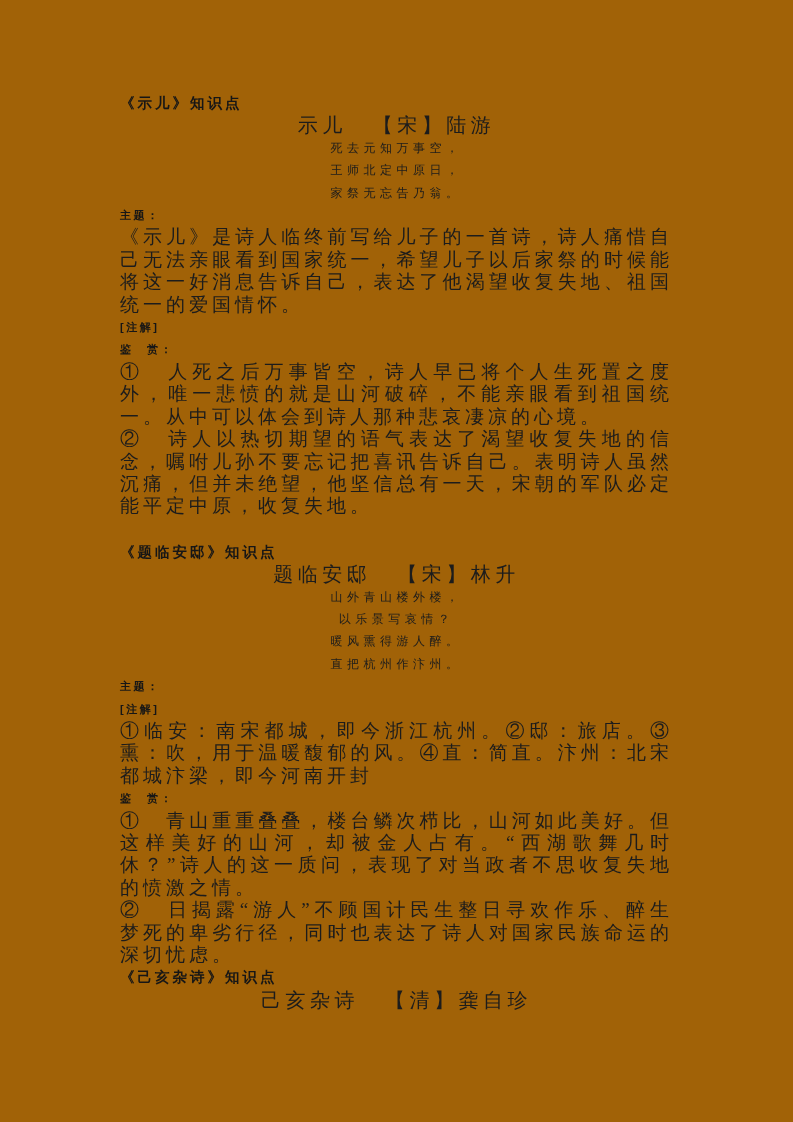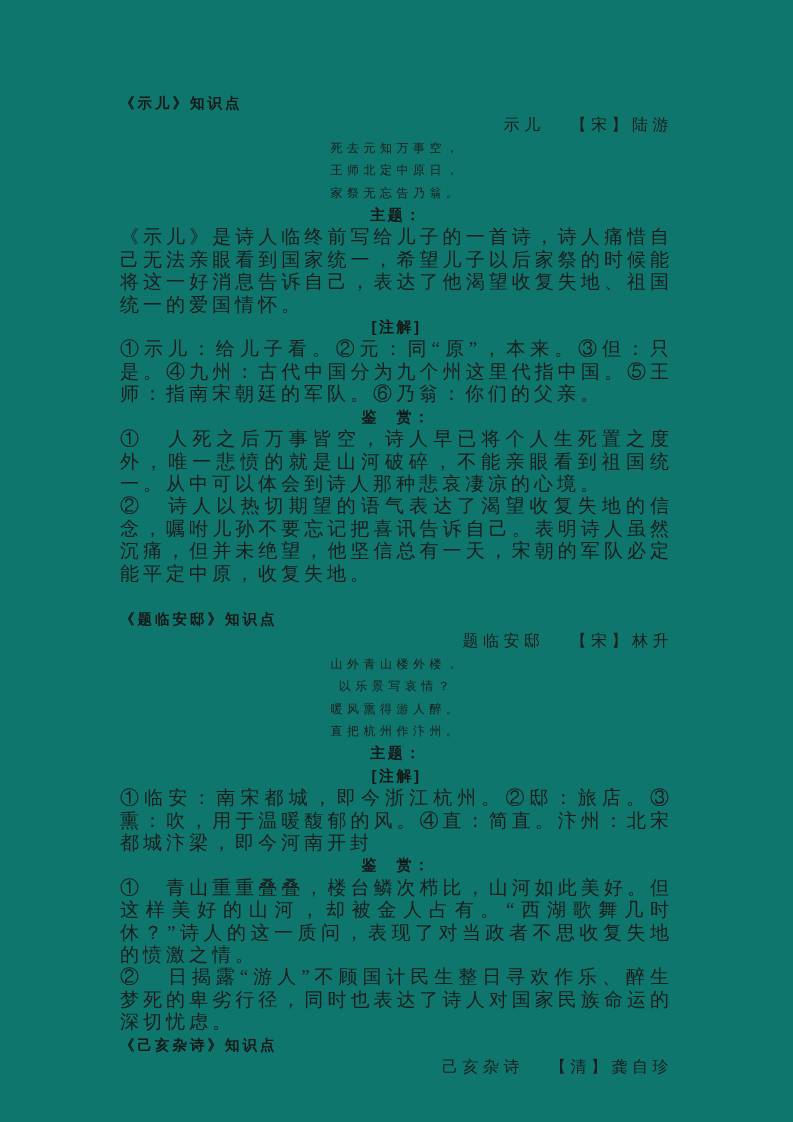--- a/index.html
+++ b/index.html
@@ -5,21 +5,21 @@
   html, body {
     margin: 0;
     padding: 0;
     background: #ffffff;
   }
   .page {
     position: relative;
     width: 793px;
     height: 1122px;
     box-sizing: border-box;
-    background: #0f766e;
+    background: #a16207;
     color: #1c1c1c;
     padding: 92px 120px 0 120px;
     overflow: hidden;
     font-family: "Liberation Serif", "DejaVu Serif", serif;
   }
   .section { margin: 0; }
   .section + .section-gap { margin-top: 23px; }
   .heading {
     margin: 0;
     font-size: 14.5px;
@@ -31,36 +31,35 @@
   }
   .poem { margin: 0; }
   .poem-line {
     text-align: center;
     font-size: 12px;
     letter-spacing: 4.5px;
     line-height: 22.4px;
     white-space: nowrap;
   }
   .poem-title-line {
-    text-align: right;
-    font-size: 16px;
+    text-align: center;
+    font-size: 20px;
     letter-spacing: 4.5px;
     line-height: 22.4px;
     white-space: nowrap;
   }
   .poem-title-gap { display: inline-block; width: 26px; }
   .label {
     margin: 0;
-    font-size: 15px;
+    font-size: 11px;
     font-weight: bold;
     letter-spacing: 2.5px;
     line-height: 22.4px;
     color: #161616;
     font-family: "Liberation Sans", "DejaVu Sans", sans-serif;
-    text-align: center;
   }
   .body-para {
     margin: 0;
     font-size: 19px;
     letter-spacing: 4px;
     line-height: 22.4px;
     text-align: justify;
     text-justify: inter-character;
   }
 </style>
@@ -75,21 +74,20 @@
       <div class="poem-title-line">
         <span>示儿</span><span class="poem-title-gap"></span><span>【宋】陆游</span>
       </div>
       <div class="poem-line">死去元知万事空，</div>
       <div class="poem-line">王师北定中原日，</div>
       <div class="poem-line">家祭无忘告乃翁。</div>
     </div>
     <p class="label">主题：</p>
     <p class="body-para">《示儿》是诗人临终前写给儿子的一首诗，诗人痛惜自己无法亲眼看到国家统一，希望儿子以后家祭的时候能将这一好消息告诉自己，表达了他渴望收复失地、祖国统一的爱国情怀。</p>
     <p class="label">[注解]</p>
-    <p class="body-para">①示儿：给儿子看。②元：同“原”，本来。③但：只是。④九州：古代中国分为九个州这里代指中国。⑤王师：指南宋朝廷的军队。⑥乃翁：你们的父亲。</p>
     <p class="label">鉴　赏：</p>
     <p class="body-para">①　人死之后万事皆空，诗人早已将个人生死置之度外，唯一悲愤的就是山河破碎，不能亲眼看到祖国统一。从中可以体会到诗人那种悲哀凄凉的心境。</p>
     <p class="body-para">②　诗人以热切期望的语气表达了渴望收复失地的信念，嘱咐儿孙不要忘记把喜讯告诉自己。表明诗人虽然沉痛，但并未绝望，他坚信总有一天，宋朝的军队必定能平定中原，收复失地。</p>
   </div>
 
   <div class="section section-gap" style="margin-top:23px;">
     <h2 class="heading">《题临安邸》知识点</h2>
     <div class="poem">
       <div class="poem-title-line">
         <span>题临安邸</span><span class="poem-title-gap"></span><span>【宋】林升</span>

